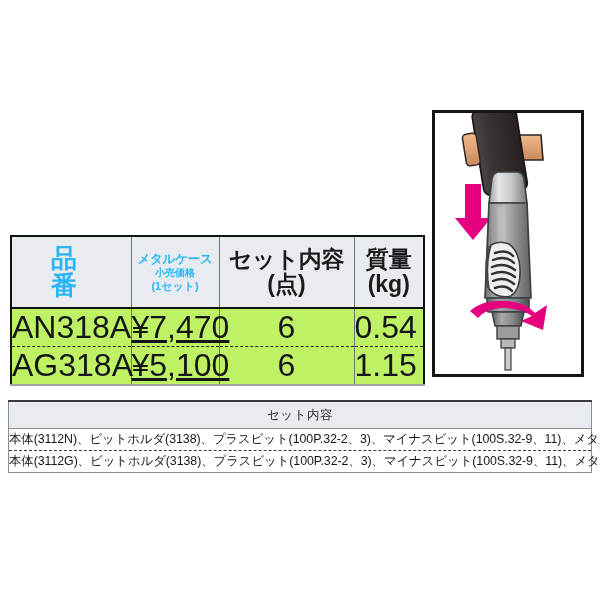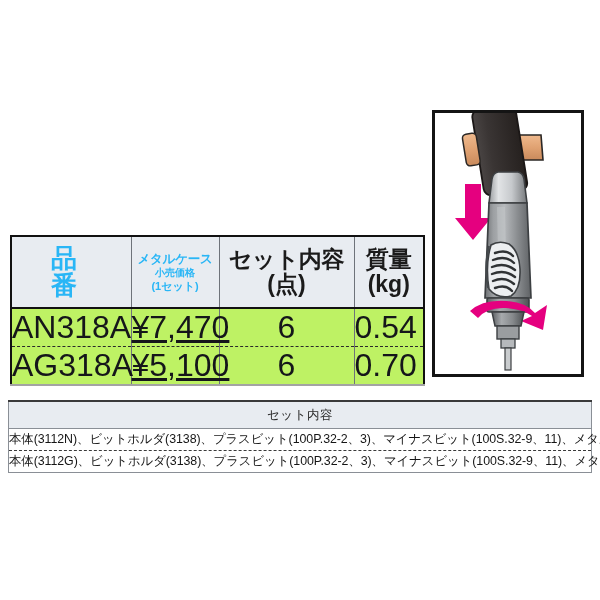--- a/index.html
+++ b/index.html
@@ -180,21 +180,21 @@
     <tr class="sp-data-row row-first">
       <td class="sp-cell c-code">AN318A</td>
       <td class="sp-cell c-price">¥7,470</td>
       <td class="sp-cell c-qty">6</td>
       <td class="sp-cell c-mass">0.54</td>
     </tr>
     <tr class="sp-data-row row-last">
       <td class="sp-cell c-code">AG318A</td>
       <td class="sp-cell c-price">¥5,100</td>
       <td class="sp-cell c-qty">6</td>
-      <td class="sp-cell c-mass">0.70</td>
+      <td class="sp-cell c-mass">1.15</td>
     </tr>
   </tbody>
 </table>
 
 <div id="illustration-box">
   <svg width="146" height="261" viewBox="0 0 146 261">
     <defs>
       <linearGradient id="bodyGrad" x1="0" y1="0" x2="1" y2="0">
         <stop offset="0%" stop-color="#6e7174"></stop>
         <stop offset="18%" stop-color="#9da0a3"></stop>

